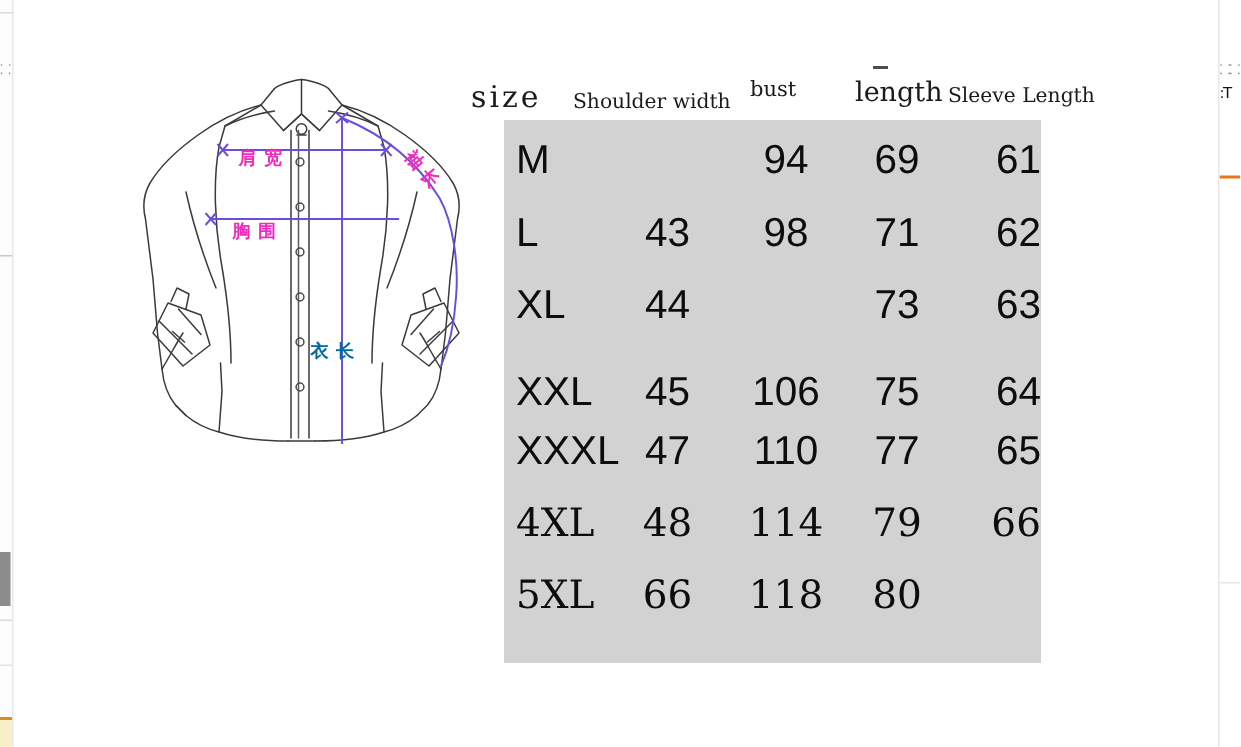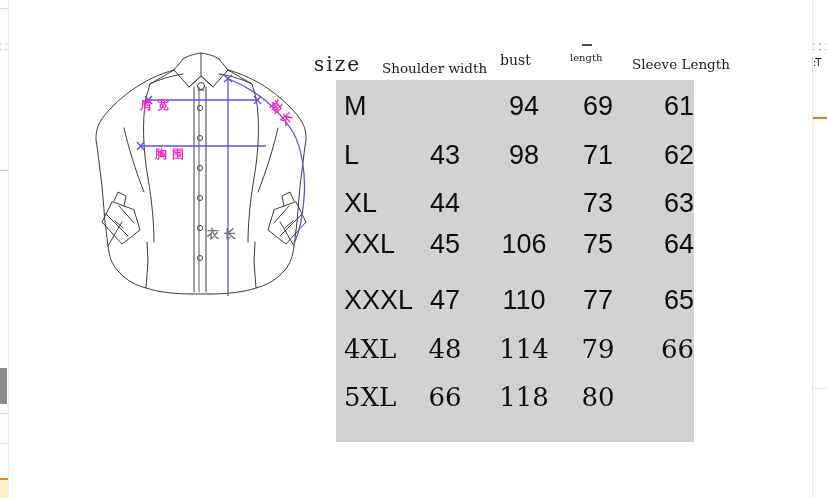--- a/index.html
+++ b/index.html
@@ -79,21 +79,21 @@
   .cn-label {
     position: absolute;
     color: #ee2bbd;
     font-family: "DejaVu Sans", sans-serif;
     font-size: 12px;
     font-weight: 700;
     letter-spacing: 5px;
     white-space: nowrap;
     line-height: 1;
   }
-  #label-shoulder { left: 140px; top: 99px; font-family: Liberation Serif, serif; }
+  #label-shoulder { left: 159px; top: 99px; font-family: Liberation Serif, serif; }
   #label-bust     { left: 155px; top: 148px; }
   #label-length   { left: 207px; top: 228px; }
   #label-sleeve   {
     left: 277px; top: 98px;
     letter-spacing: 4px;
     transform: rotate(50deg);
     transform-origin: left top;
   }
 
   
@@ -119,21 +119,21 @@
     white-space: nowrap;
     line-height: 1;
   }
   #hdr-size {
     left: 4px; top: 10px;
     font-size: 20px;
     letter-spacing: 2px;
   }
   #hdr-shoulder { left: 72px;  top: 18px; font-size: 13.5px; }
   #hdr-bust     { left: 190px; top: 9px;  font-size: 14px; }
-  #hdr-length   { left: 260px; top: 9px;  font-size: 10px; }
+  #hdr-length   { left: 260px; top: 9px;  font-size: 18px; }
   #hdr-sleeve   { left: 322px; top: 14px; font-size: 13.5px; }
   #hdr-artifact {
     position: absolute;
     left: 272px; top: 0px;
     width: 10px; height: 2px;
     background: #4d4d4d;
   }
 
   .row {
     position: absolute;
@@ -266,21 +266,21 @@
         <line x1="144" y1="29" x2="136" y2="36"></line>
 
         <path d="M141,33 C168,44 190,62 205,86 C214,102 218,130 216,152
                  C215,168 212,184 206,198"></path>
       </g>
     </svg>
   </div>
 
   <div class="cn-label" id="label-shoulder" style="color: rgb(238, 43, 189);">肩宽</div>
   <div class="cn-label" id="label-bust" style="color: rgb(238, 43, 189);">胸围</div>
-  <div class="cn-label" id="label-length" style="color: #737373;">衣长</div>
+  <div class="cn-label" id="label-length" style="color: #0369a1;">衣长</div>
   <div class="cn-label" id="label-sleeve" style="color: rgb(238, 43, 189);">袖长</div>
 
   <div id="size-table">
     <div id="table-band" style="background: rgb(210, 210, 210);"></div>
 
     <div id="hdr-artifact"></div>
     <div class="hdr" id="hdr-size">size</div>
     <div class="hdr" id="hdr-shoulder">Shoulder width</div>
     <div class="hdr" id="hdr-bust">bust</div>
     <div class="hdr" id="hdr-length">length</div>
@@ -299,21 +299,21 @@
           <div class="cell c-bust">98</div>
           <div class="cell c-length">71</div>
           <div class="cell c-sleeve">62</div>
         </div>
         <div class="row sans" style="top: 135px;">
           <div class="cell c-size">XL</div>
           <div class="cell c-shoulder">44</div>
           <div class="cell c-length">73</div>
           <div class="cell c-sleeve">63</div>
         </div>
-        <div class="row sans" style="top: 176px; padding-left: 44px;">
+        <div class="row sans" style="top: 193px; padding-left: 44px;">
           <div class="cell c-size">XXL</div>
           <div class="cell c-shoulder">45</div>
           <div class="cell c-bust">106</div>
           <div class="cell c-length">75</div>
           <div class="cell c-sleeve">64</div>
         </div>
         <div class="row sans" style="top: 232px;">
           <div class="cell c-size">XXXL</div>
           <div class="cell c-shoulder">47</div>
           <div class="cell c-bust">110</div>

